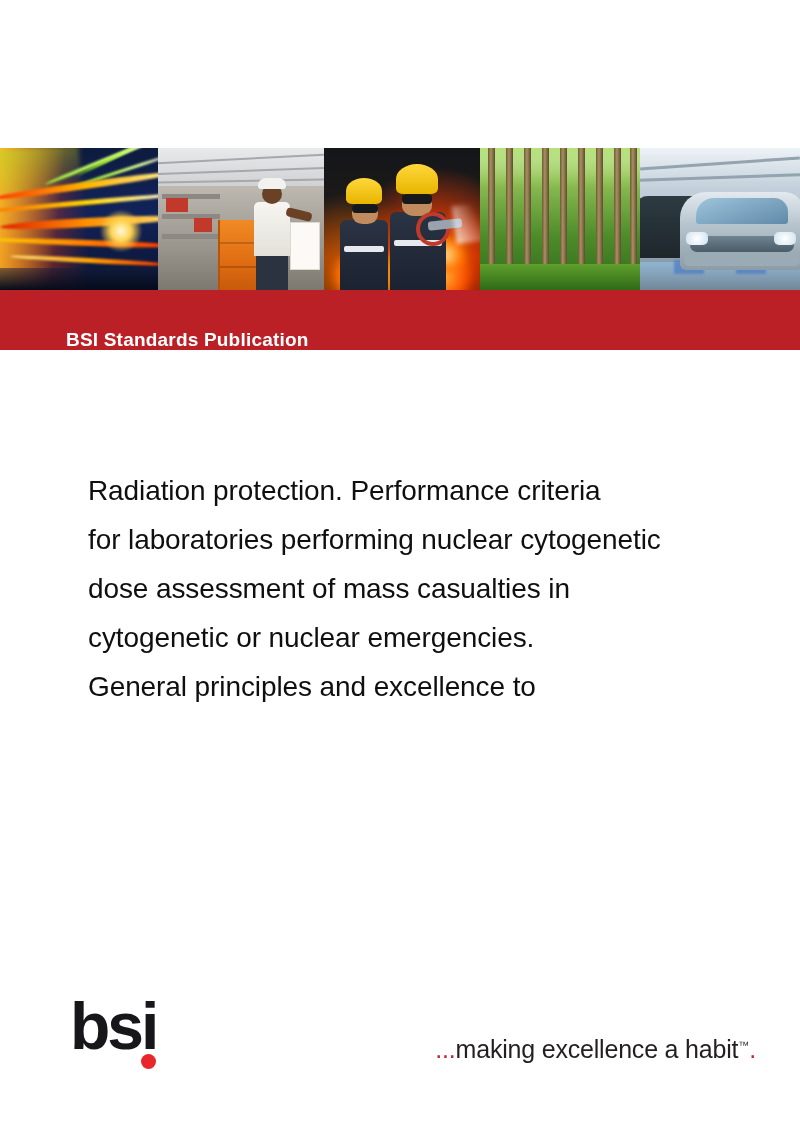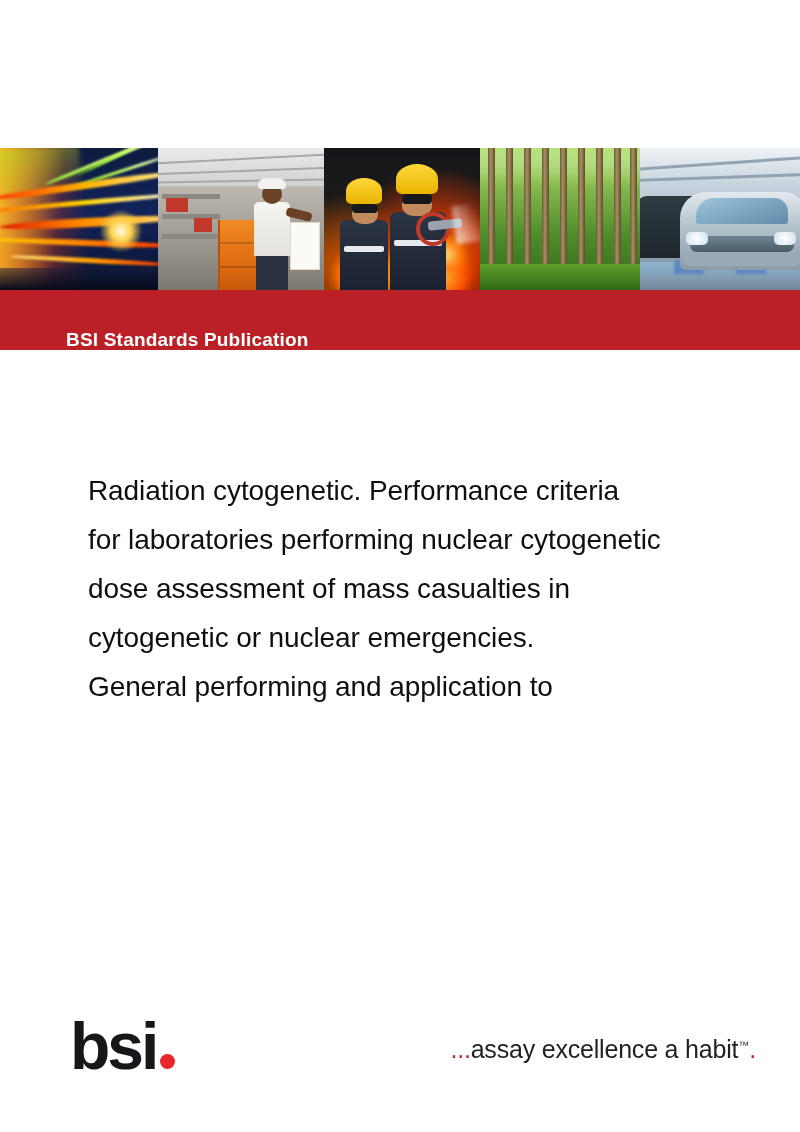--- a/index.html
+++ b/index.html
@@ -296,20 +296,21 @@
     white-space: nowrap;
   }
 
   
   .logo {
     position: absolute;
     left: 70px;
     bottom: 58px;
     display: flex;
     align-items: flex-end;
+    flex-direction: column;
   }
   .logo-word {
     font-size: 66px;
     font-weight: bold;
     color: #17161a;
     letter-spacing: -3px;
     line-height: 0.85;
   }
   .logo-dot {
     width: 15px;
@@ -429,29 +430,29 @@
       <div class="bumper"></div>
     </div>
 
   </div>
 
   <div class="banner">
     <div class="banner-text">BSI Standards Publication</div>
   </div>
 
   <div class="title">
-    <div class="title-line">Radiation cytogenetic. Performance criteria</div>
+    <div class="title-line">Radiation protection. Performance criteria</div>
     <div class="title-line">for laboratories performing nuclear cytogenetic</div>
     <div class="title-line">dose assessment of mass casualties in</div>
     <div class="title-line">cytogenetic or nuclear emergencies.</div>
-    <div class="title-line">General performing and application to</div>
+    <div class="title-line">General principles and excellence to</div>
   </div>
 
   <div class="logo">
     <span class="logo-word">bsi</span>
     <span class="logo-dot"></span>
   </div>
 
   <div class="tagline">
-    <span class="tag-red">...</span><span>assay excellence a habit</span><span class="tag-tm">™</span><span class="tag-red">.</span>
+    <span class="tag-red">...</span><span>making excellence a habit</span><span class="tag-tm">™</span><span class="tag-red">.</span>
   </div>
 
 </div>
 
 </body></html>

